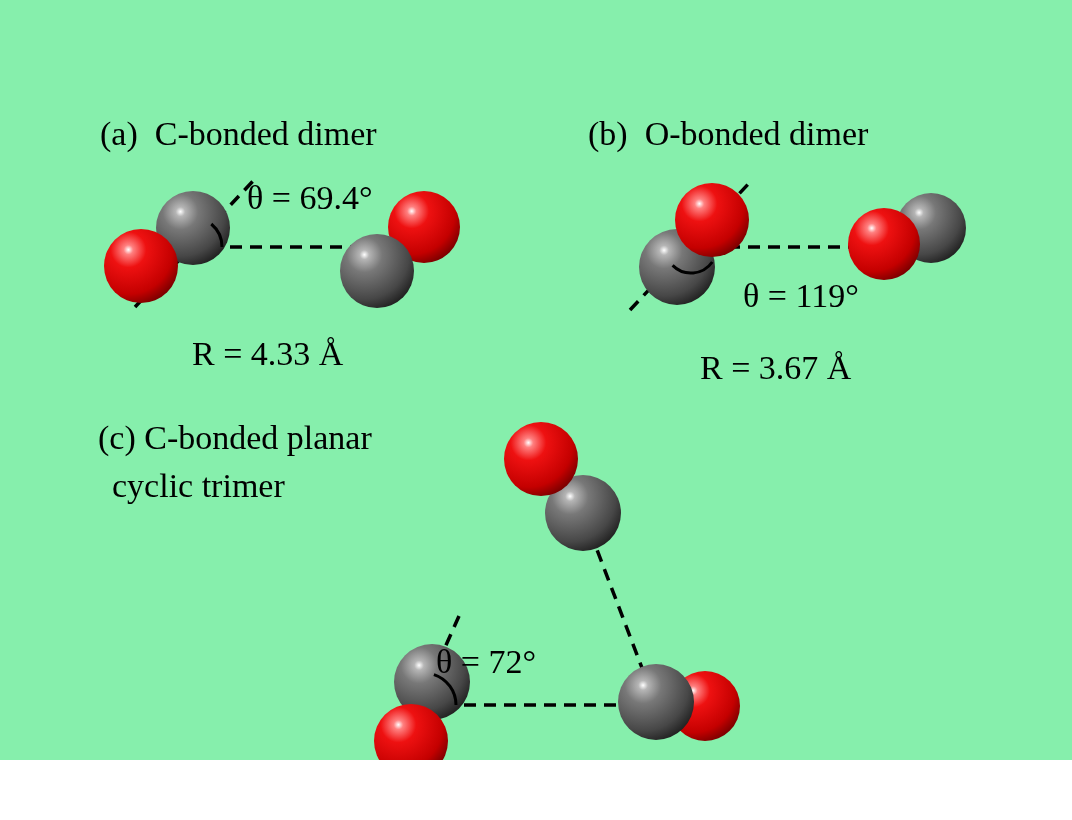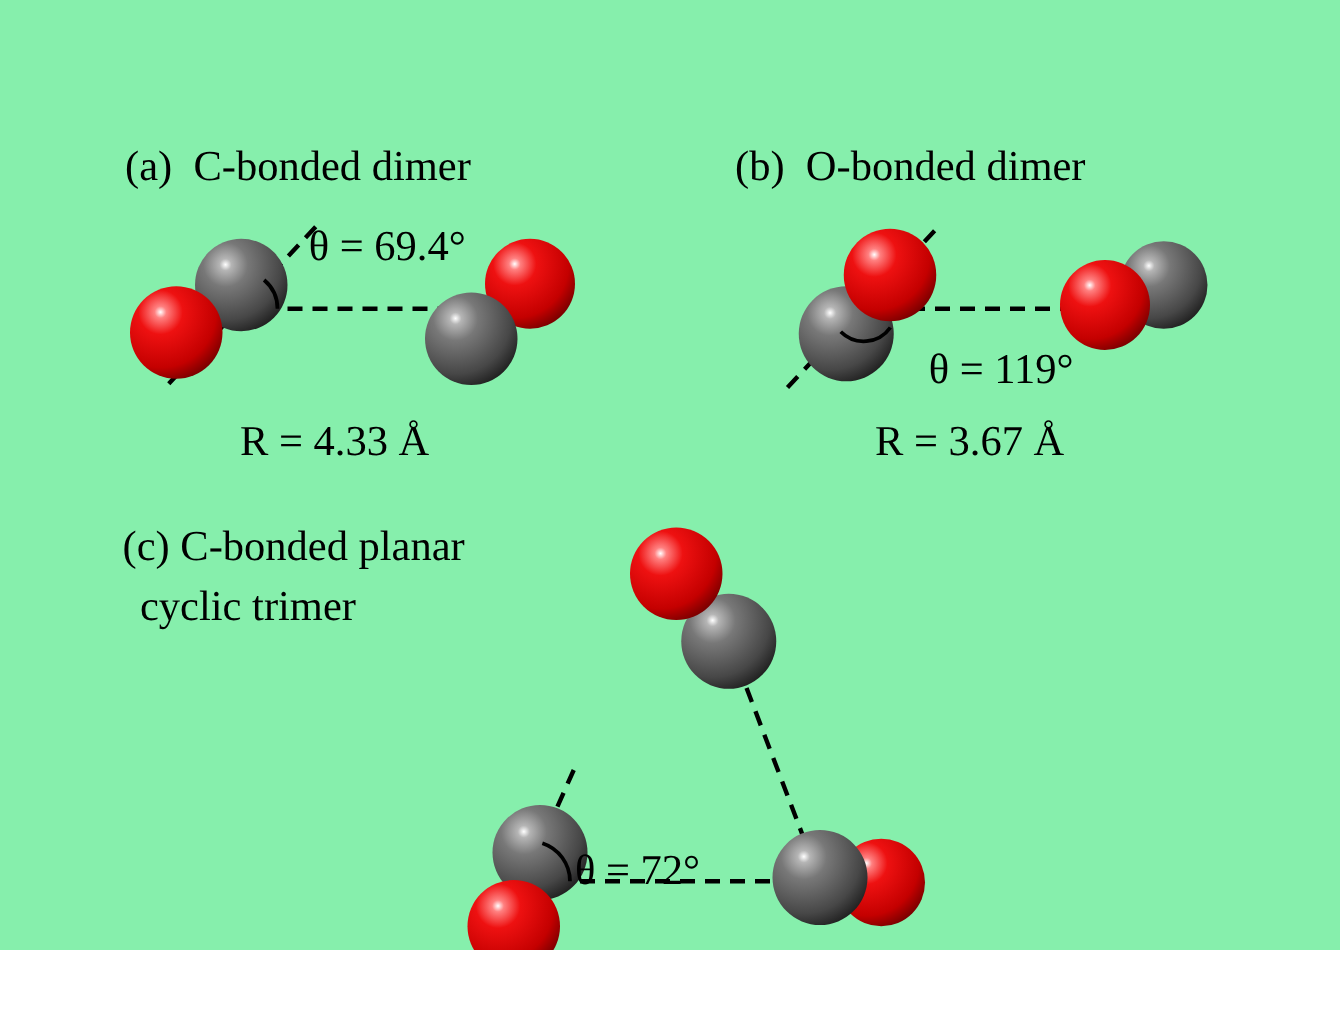--- a/index.html
+++ b/index.html
@@ -119,19 +119,19 @@
       <path class="arc" d="M 456 705 A 32 32 0 0 0 433.9 674.6"></path>
     </g>
   </svg>
 
   <div class="label" style="left:100px; top:114px;">(a)  C-bonded dimer</div>
   <div class="label" style="left:247px; top:178px;">θ = 69.4°</div>
   <div class="label" style="left:192px; top:334px;text-align:center;">R = 4.33 Å</div>
 
   <div class="label" style="left:588px; top:114px;">(b)  O-bonded dimer</div>
   <div class="label" style="left:703px; top:276px;margin-left:40px;">θ = 119°</div>
-  <div class="label" style="left:700px; top:334px;">R = 3.67 Å</div>
+  <div class="label" style="left:700px; top:348px;">R = 3.67 Å</div>
 
   <div class="label" style="left:98px; top:418px;">(c) C-bonded planar</div>
   <div class="label" style="left:112px; top:466px;">cyclic trimer</div>
-  <div class="label" style="left:460px; top:642px;margin-top:35px;">θ = 72°</div>
+  <div class="label" style="left:436px; top:642px;">θ = 72°</div>
 
 </div>
 
 </body></html>

